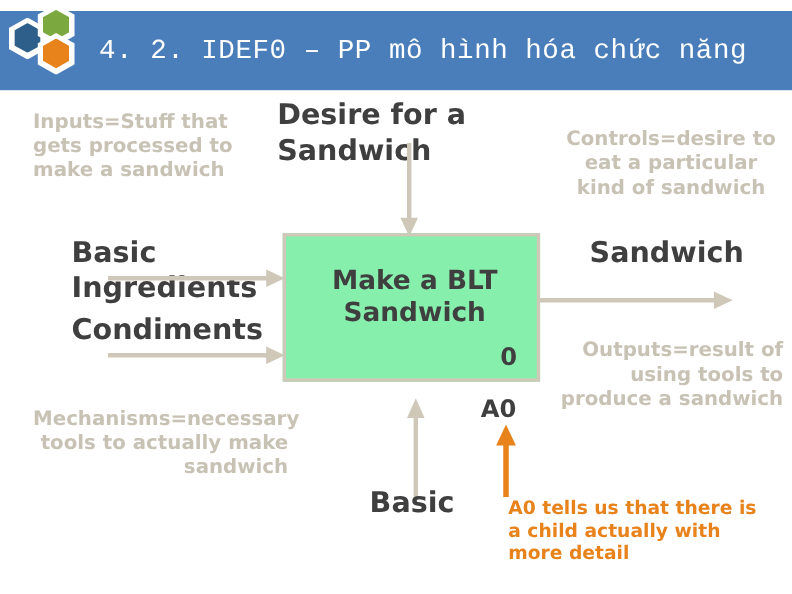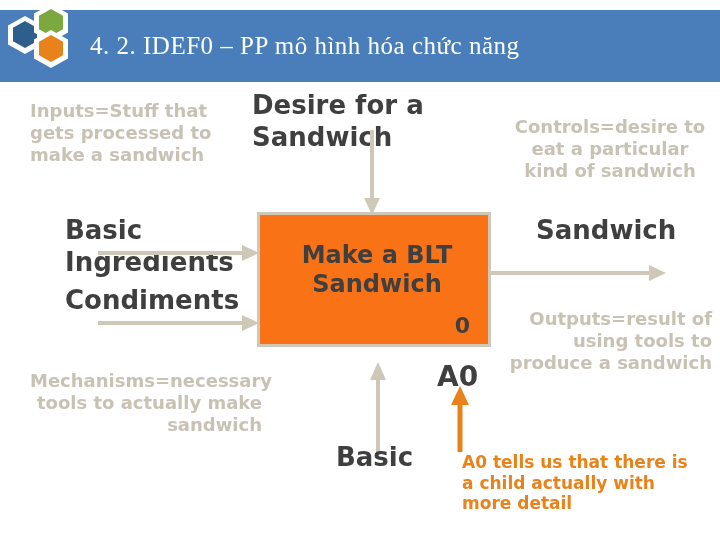--- a/index.html
+++ b/index.html
@@ -28,21 +28,21 @@
     position: absolute;
     left: 90px;
     top: 10px;
     width: 620px;
     height: 72px;
     display: flex;
     align-items: center;
     color: #ffffff;
     font-size: 25px;
     letter-spacing: 0.5px;
-    font-family: Liberation Serif, serif;
+    font-family: Liberation Mono, monospace;
   }
 
   
   .logo {
     position: absolute;
     left: 8px;
     top: 4px;
     width: 86px;
     height: 80px;
   }
@@ -88,21 +88,21 @@
     color: #e8821a;
     font-size: 17px;
   }
   .center-box {
     position: absolute;
     left: 257px;
     top: 130px;
     width: 234px;
     height: 135px;
     border: 3px solid #cfc8b8;
-    background: #f97316;
+    background: #86efac;
     box-sizing: border-box;
   }
   .box-title {
     position: absolute;
     left: 0;
     top: 26px;
     width: 234px;
     text-align: center;
     color: #3f3f3f;
     font-size: 24px;
@@ -117,21 +117,21 @@
     color: #3f3f3f;
     font-size: 22px;
     font-weight: bold;
     font-family: "DejaVu Sans", sans-serif;
   }
   .a0 {
     position: absolute;
     left: 437px;
     top: 278px;
     color: #3f3f3f;
-    font-size: 28px;
+    font-size: 22px;
     font-weight: bold;
     font-family: "DejaVu Sans", sans-serif;
   }
 
   
   .arrow {
     position: absolute;
   }
   .arrow svg {
     display: block;

